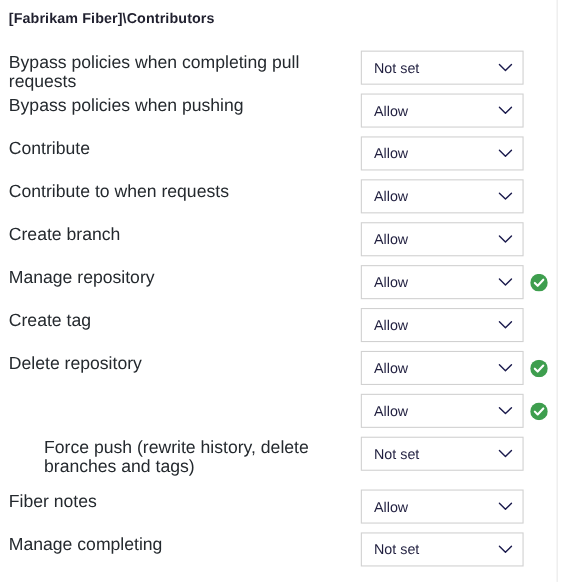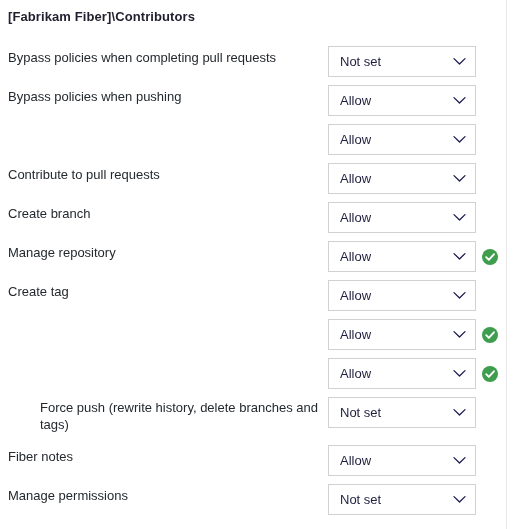--- a/index.html
+++ b/index.html
@@ -61,21 +61,21 @@
   }
   .perm-row.tall {
     height: 48px;
   }
 
   .perm-label {
     position: absolute;
     left: 8px;
     top: 0;
     width: 305px;
-    font-size: 13px;
+    font-size: 16px;
     color: #24292e;
     line-height: 17px;
     padding-top: 5px;
     box-sizing: border-box;
   }
   .perm-row.tall .perm-label {
     padding-top: 4px;
     margin-left: 32px;
   }
 
@@ -156,33 +156,34 @@
             <span class="dropdown-value">Allow</span>
             <span class="dropdown-chevron">
               <svg width="13" height="9" viewBox="0 0 13 9">
                 <path d="M1 1.6 L6.5 7 L12 1.6" fill="none" stroke="#1b1b4d" stroke-width="1.3" stroke-linecap="round" stroke-linejoin="round"></path>
               </svg>
             </span>
           </div>
         </div>
       </div>
       <div class="perm-row">
-        <div class="perm-control">
-          <div class="dropdown">
-            <span class="dropdown-value">Allow</span>
-            <span class="dropdown-chevron">
-              <svg width="13" height="9" viewBox="0 0 13 9">
-                <path d="M1 1.6 L6.5 7 L12 1.6" fill="none" stroke="#1b1b4d" stroke-width="1.3" stroke-linecap="round" stroke-linejoin="round"></path>
-              </svg>
-            </span>
-          </div>
-        </div>
-      </div>
-      <div class="perm-row">
-        <div class="perm-label">Contribute to pull requests</div>
+        <div class="perm-label">Contribute</div>
+        <div class="perm-control">
+          <div class="dropdown">
+            <span class="dropdown-value">Allow</span>
+            <span class="dropdown-chevron">
+              <svg width="13" height="9" viewBox="0 0 13 9">
+                <path d="M1 1.6 L6.5 7 L12 1.6" fill="none" stroke="#1b1b4d" stroke-width="1.3" stroke-linecap="round" stroke-linejoin="round"></path>
+              </svg>
+            </span>
+          </div>
+        </div>
+      </div>
+      <div class="perm-row">
+        <div class="perm-label">Contribute to when requests</div>
         <div class="perm-control">
           <div class="dropdown">
             <span class="dropdown-value">Allow</span>
             <span class="dropdown-chevron">
               <svg width="13" height="9" viewBox="0 0 13 9">
                 <path d="M1 1.6 L6.5 7 L12 1.6" fill="none" stroke="#1b1b4d" stroke-width="1.3" stroke-linecap="round" stroke-linejoin="round"></path>
               </svg>
             </span>
           </div>
         </div>
@@ -226,20 +227,21 @@
             <span class="dropdown-value">Allow</span>
             <span class="dropdown-chevron">
               <svg width="13" height="9" viewBox="0 0 13 9">
                 <path d="M1 1.6 L6.5 7 L12 1.6" fill="none" stroke="#1b1b4d" stroke-width="1.3" stroke-linecap="round" stroke-linejoin="round"></path>
               </svg>
             </span>
           </div>
         </div>
       </div>
       <div class="perm-row">
+        <div class="perm-label">Delete repository</div>
         <div class="perm-control">
           <div class="dropdown">
             <span class="dropdown-value">Allow</span>
             <span class="dropdown-chevron">
               <svg width="13" height="9" viewBox="0 0 13 9">
                 <path d="M1 1.6 L6.5 7 L12 1.6" fill="none" stroke="#1b1b4d" stroke-width="1.3" stroke-linecap="round" stroke-linejoin="round"></path>
               </svg>
             </span>
           </div>
         </div>
@@ -288,21 +290,21 @@
             <span class="dropdown-value">Allow</span>
             <span class="dropdown-chevron">
               <svg width="13" height="9" viewBox="0 0 13 9">
                 <path d="M1 1.6 L6.5 7 L12 1.6" fill="none" stroke="#1b1b4d" stroke-width="1.3" stroke-linecap="round" stroke-linejoin="round"></path>
               </svg>
             </span>
           </div>
         </div>
       </div>
       <div class="perm-row">
-        <div class="perm-label">Manage permissions</div>
+        <div class="perm-label">Manage completing</div>
         <div class="perm-control">
           <div class="dropdown">
             <span class="dropdown-value">Not set</span>
             <span class="dropdown-chevron">
               <svg width="13" height="9" viewBox="0 0 13 9">
                 <path d="M1 1.6 L6.5 7 L12 1.6" fill="none" stroke="#1b1b4d" stroke-width="1.3" stroke-linecap="round" stroke-linejoin="round"></path>
               </svg>
             </span>
           </div>
         </div>

